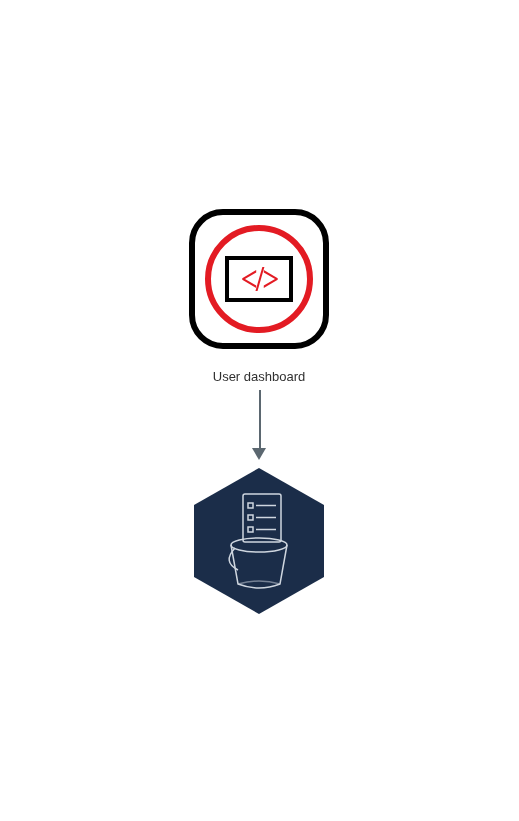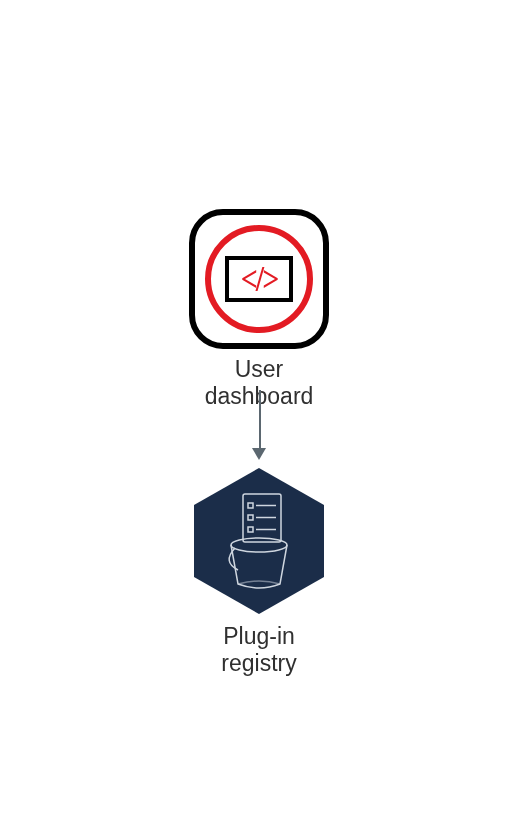--- a/index.html
+++ b/index.html
@@ -62,22 +62,22 @@
     font-family: Georgia, "Times New Roman", serif;
     font-weight: 900;
     font-size: 30px;
     letter-spacing: -2px;
     line-height: 1;
     color: #e31b23;
     transform: scale(1, 1.2);
     user-select: none;
   }
   .node-label {
-    margin-top: 7px;
-    font-size: 23px;
+    margin-top: 20px;
+    font-size: 13px;
     color: #303030;
     font-weight: 300;
   }
   
   #node-registry {
     left: 184px;
     top: 466px;
     width: 150px;
   }
   .reg-icon {
@@ -145,16 +145,15 @@
           <ellipse cx="69" cy="79" rx="28" ry="7"></ellipse>
 
           <path d="M41 79 L48 118 Q69 126 90 118 L97 79"></path>
 
           <path d="M48 118 Q69 112 90 118" opacity="0.5"></path>
 
           <path d="M45 82 Q32 96 48 104"></path>
         </g>
       </svg>
     </div>
-    <div class="node-label">Plug-in registry</div>
   </div>
 
 </div>
 
 </body></html>

